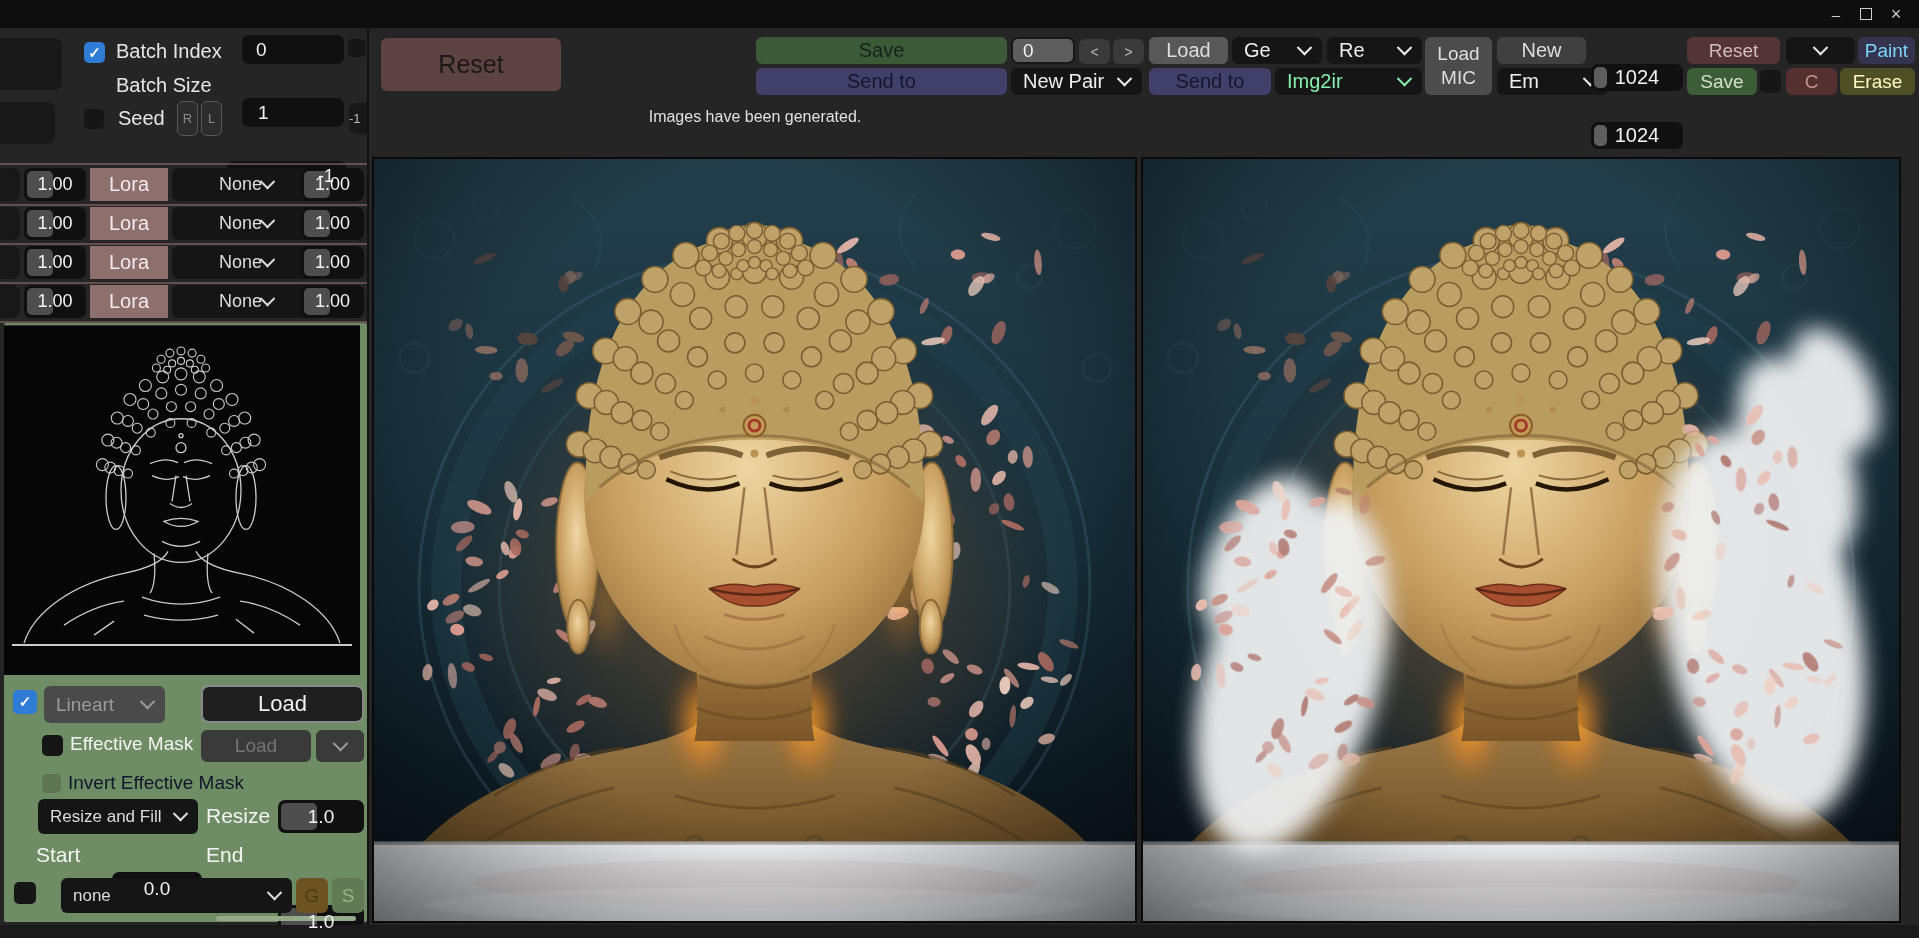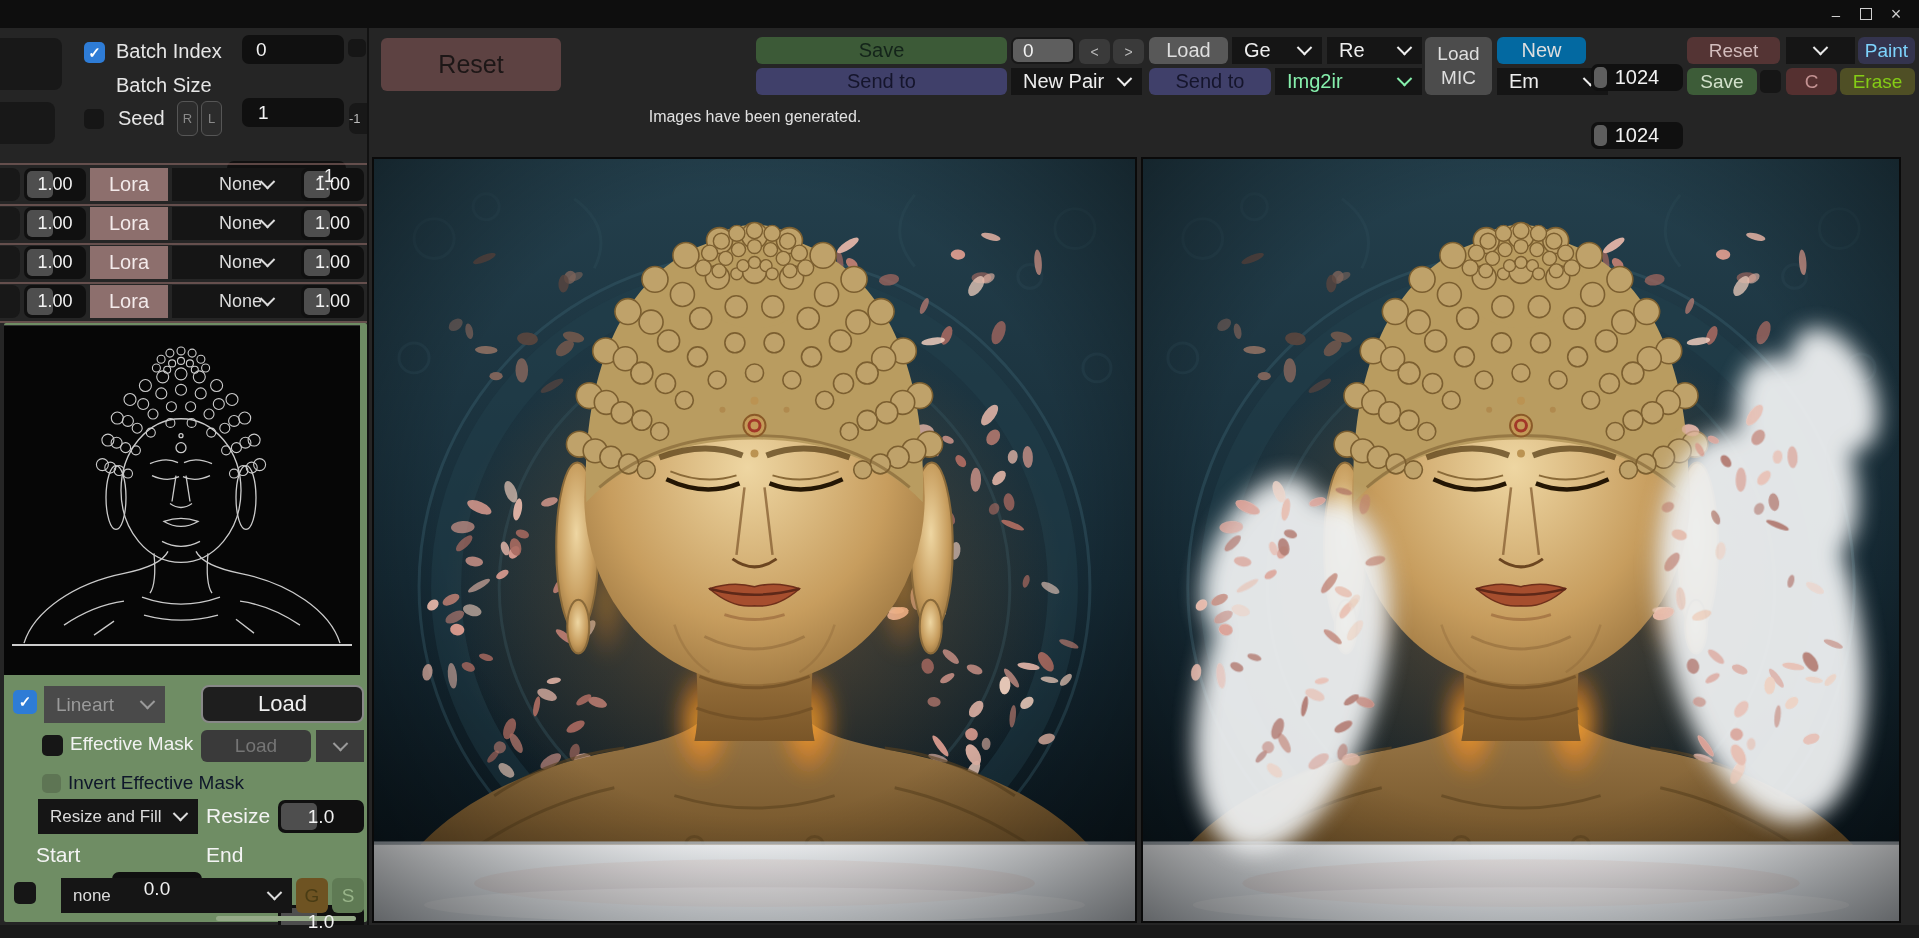--- a/index.html
+++ b/index.html
@@ -6,21 +6,21 @@
   #app{position:relative;width:1919px;height:938px;background:#252525;overflow:hidden;
        font-family:"Liberation Sans",sans-serif;color:#e6e6e6;-webkit-font-smoothing:antialiased;}
   .abs{position:absolute;box-sizing:border-box;}
   .btn{display:flex;align-items:center;justify-content:center;border-radius:6px;cursor:default;
        font-family:"Liberation Sans",sans-serif;user-select:none;}
   .inp{background:#101010;border-radius:7px;color:#f2f2f2;display:flex;align-items:center;
        justify-content:center;position:relative;overflow:hidden;}
   .inp .handle{position:absolute;left:3px;top:3px;bottom:3px;width:42%;background:#4e4e4e;border-radius:5px;}
   .inp .handle.thin{width:13px;background:#5e5e5e;}
   .inp span{position:relative;z-index:2;}
-  .dd{background:#151515;border-radius:0;color:#dcdcdc;display:flex;align-items:center;
+  .dd{background:#151515;border-radius:6px;color:#dcdcdc;display:flex;align-items:center;
       justify-content:space-between;padding:0 12px;}
   .chev{width:9px;height:9px;border-right:2.5px solid currentColor;border-bottom:2.5px solid currentColor;
         transform:rotate(45deg) translate(-2px,-2px);flex:0 0 auto;}
   .cb{border-radius:5px;background:#161616;display:flex;align-items:center;justify-content:center;}
   .cb.checked{background:#2e7cd6;color:#fff;font-size:15px;font-weight:bold;}
   .lbl{display:flex;align-items:center;white-space:nowrap;}
   .titlebar{left:0;top:0;width:1919px;height:28px;background:#0e0e0e;}
   .winbtn{display:flex;align-items:center;justify-content:center;width:30px;height:28px;color:#cfcfcf;font-size:15px;}
   .leftpanel{left:0;top:28px;width:369px;height:910px;background:#252525;border-right:2px solid #121212;}
   .stub{background:#181818;border-radius:0 8px 8px 0;}
@@ -316,21 +316,21 @@
   <div class="abs btn" style="left:1149px;top:68px;width:122px;height:27px;background:#40406a;color:#15152c;font-size:20px;">Send to</div>
   <div class="abs dd" style="left:1275px;top:68px;width:147px;height:27px;font-size:20px;color:#86efac;">
       <span>Img2ir</span>
       <i class="chev"></i>
     </div>
 
   <div class="abs btn" style="left:1425px;top:37px;width:67px;height:58px;background:#4c4c4c;color:#dedede;font-size:19px;flex-direction:column;line-height:1.25;">
     <span>Load</span>
       <span>MIC</span>
   </div>
-  <div class="abs btn" style="left:1497px;top:37px;width:89px;height:27px;background:#0369a1;color:#dedede;font-size:20px;">New</div>
+  <div class="abs btn" style="left:1497px;top:37px;width:89px;height:27px;background:#404040;color:#dedede;font-size:20px;">New</div>
   <div class="abs dd" style="left:1497px;top:68px;width:111px;height:27px;font-size:20px;color:#eee;">
       <span>Em</span>
       <i class="chev"></i>
     </div>
 
   <div class="abs inp" style="left:1591px;top:37px;width:92px;height:27px;font-size:20px;">
       <i class="handle thin"></i>
       <span>1024</span>
     </div>
   <div class="abs inp" style="left:1591px;top:68px;width:92px;height:27px;font-size:20px;">
@@ -340,21 +340,21 @@
 
   <div class="abs btn" style="left:1687px;top:37px;width:93px;height:27px;background:#543434;color:#d2bcbc;font-size:19px;">Reset</div>
   <div class="abs btn" style="left:1687px;top:68px;width:70px;height:27px;background:#3d5c38;color:#d2e1cb;font-size:19px;">Save</div>
   <div class="abs cb" style="left:1760px;top:70px;width:21px;height:23px;"></div>
 
   <div class="abs dd" style="left:1786px;top:37px;width:69px;height:27px;justify-content:center;color:#e8e8e8;">
       <i class="chev"></i>
     </div>
   <div class="abs btn" style="left:1858px;top:37px;width:57px;height:27px;background:#34344e;color:#7dd3fc;font-size:19px;">Paint</div>
   <div class="abs btn" style="left:1786px;top:68px;width:51px;height:27px;background:#553030;color:#c39292;font-size:19px;">C</div>
-  <div class="abs btn" style="left:1840px;top:68px;width:75px;height:27px;background:#4f4f25;color:#84cc16;font-size:19px;">Erase</div>
+  <div class="abs btn" style="left:1840px;top:68px;width:75px;height:27px;background:#4f4f25;color:#fef9c3;font-size:19px;">Erase</div>
 
   <div class="abs statusmsg lbl" style="left:520px;top:106px;width:470px;height:22px;">Images have been generated.</div>
 
   <svg width="0" height="0" style="position:absolute;" aria-hidden="true">
     <defs>
       <linearGradient id="bgGrad" x1="0" y1="0" x2="0" y2="1">
         <stop offset="0" stop-color="#24404d"></stop>
           <stop offset="0.55" stop-color="#162b36"></stop>
           <stop offset="1" stop-color="#0a151c"></stop>
       </linearGradient>

